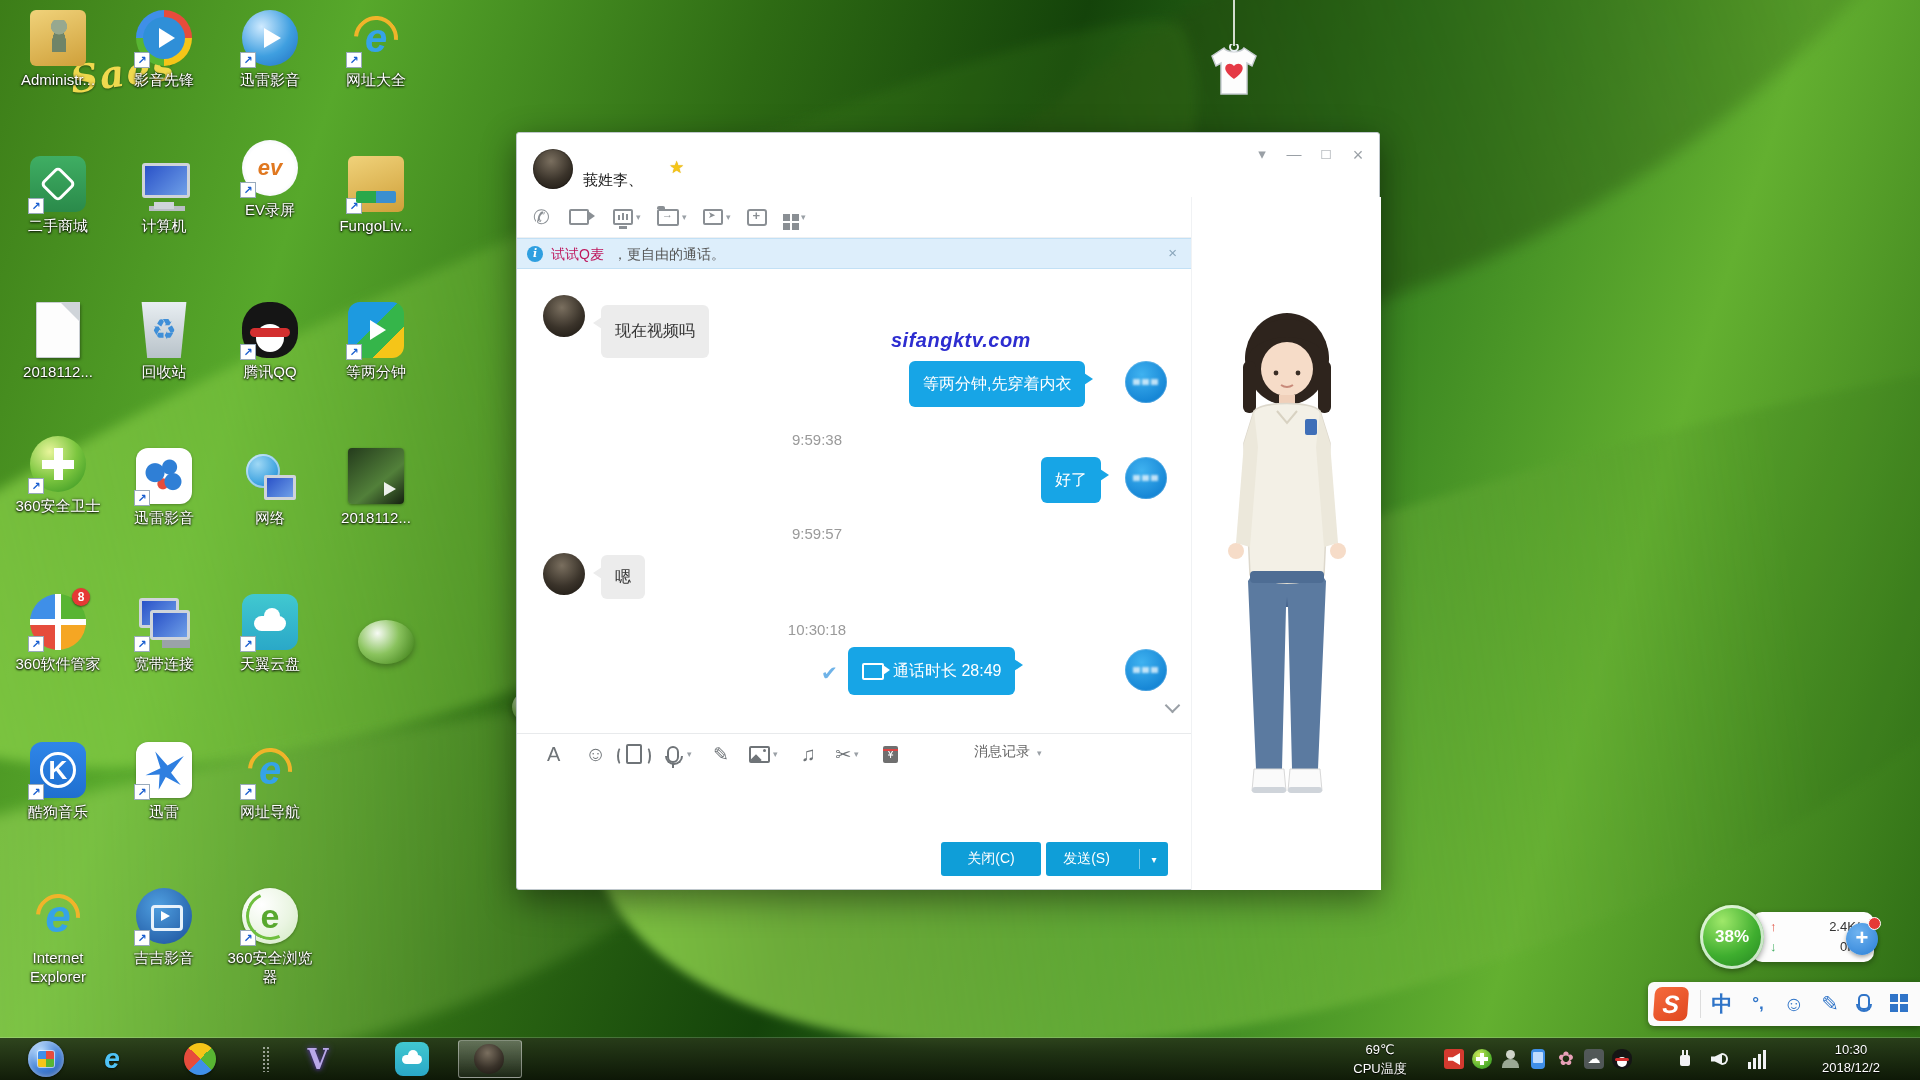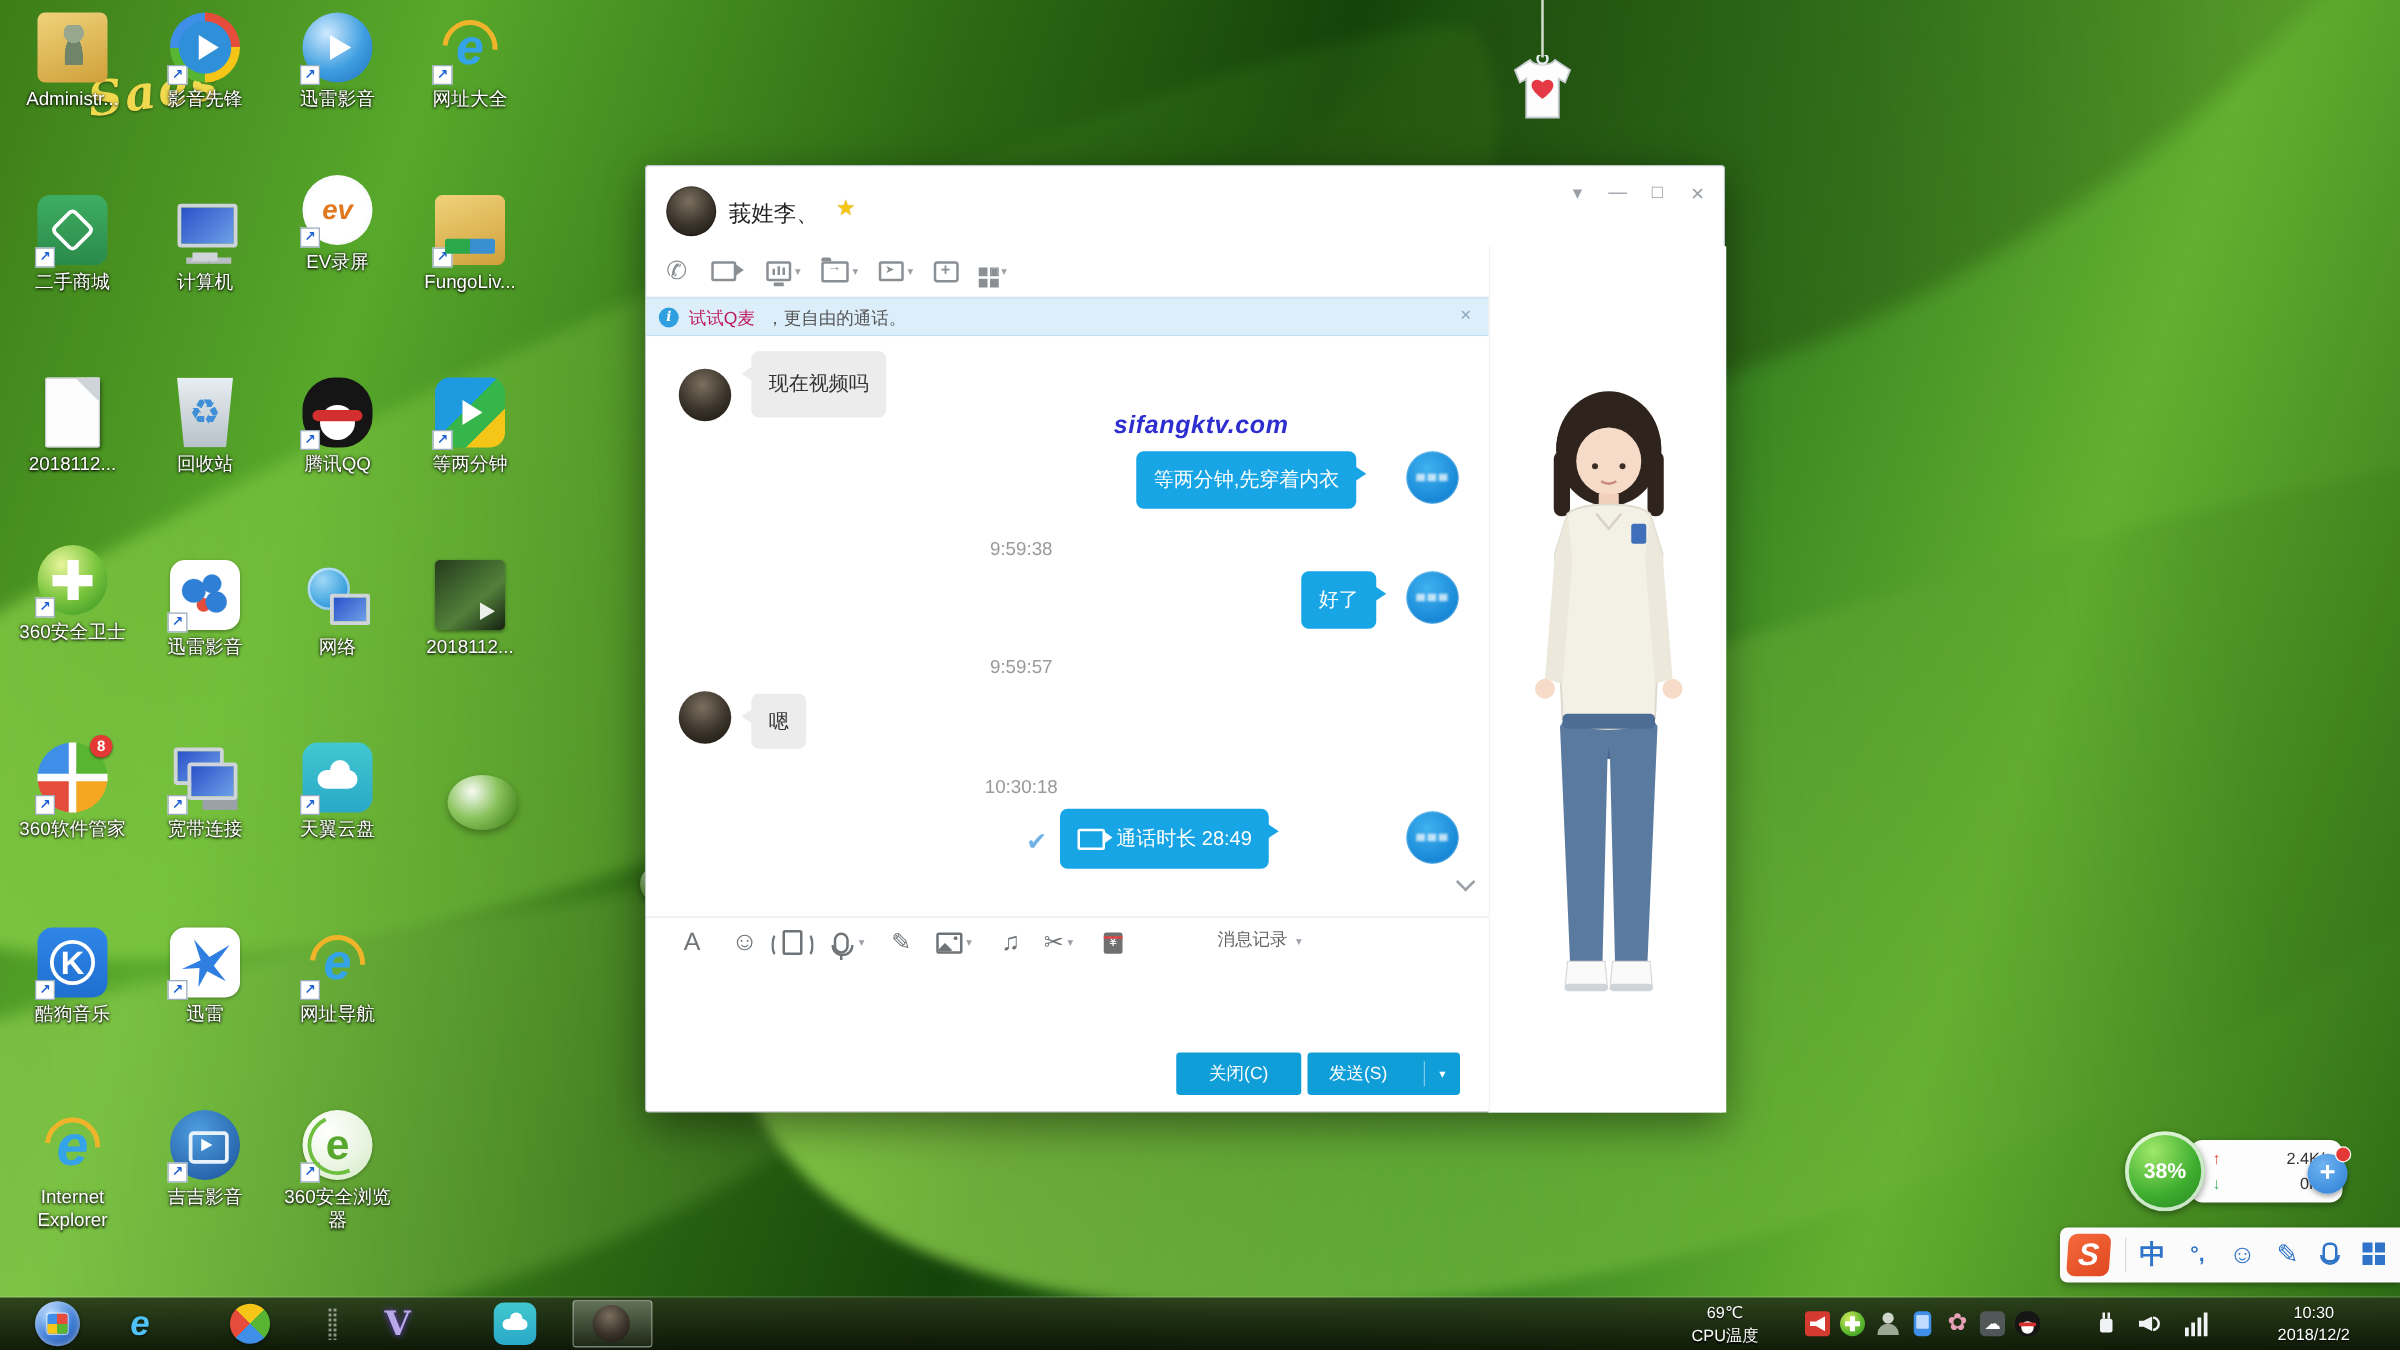--- a/index.html
+++ b/index.html
@@ -89,21 +89,21 @@
     font-size:38px;color:#f0d94e;transform:rotate(-8deg);text-shadow:0 1px 2px rgba(0,0,0,.4);letter-spacing:2px;}
   
   .charm{position:absolute;left:1204px;top:0;width:60px;height:100px;}
   .charm .string{position:absolute;left:29px;top:0;width:2px;height:46px;background:rgba(255,255,255,.8);}
   
   .qqwin{position:absolute;left:516px;top:132px;width:864px;height:758px;background:#fff;border:1px solid #bfc7cc;border-radius:3px;
     box-shadow:0 10px 34px rgba(0,0,0,.45);box-sizing:border-box;}
   .titlebar{position:absolute;left:0;top:0;right:0;height:64px;}
   .t-avatar{position:absolute;left:16px;top:16px;width:40px;height:40px;border-radius:50%;
     background:radial-gradient(circle at 45% 30%,#7a6f5f,#3a332a 55%,#17130e);box-shadow:inset 0 0 0 1px rgba(0,0,0,.2);}
-  .t-title{position:absolute;left:66px;top:26px;font-size:18px;color:#222;}
+  .t-title{position:absolute;left:66px;top:38px;font-size:15px;color:#222;}
   .t-star{position:absolute;left:152px;top:24px;color:#f5c518;font-size:17px;text-shadow:0 0 1px #c90;}
   .wctl{position:absolute;top:12px;color:#9aa0a6;font-size:15px;width:26px;text-align:center;cursor:pointer;}
   .toolbar{position:absolute;left:0;top:64px;width:674px;height:40px;border-bottom:1px solid #eef0f2;}
   .tb{position:absolute;top:8px;height:24px;color:#8a8f94;display:flex;align-items:center;cursor:pointer;}
   .caret{font-size:9px;color:#9aa0a6;margin-left:3px;}
   .i-phone{font-size:20px;line-height:22px;}
   .i-cam{width:16px;height:12px;border:2px solid #8a8f94;border-radius:2px;position:relative;display:inline-block;}
   .i-cam::after{content:"";position:absolute;right:-8px;top:0;border-left:7px solid #8a8f94;border-top:5px solid transparent;border-bottom:5px solid transparent;}
   .i-screen{width:16px;height:12px;border:2px solid #8a8f94;border-radius:2px;position:relative;display:inline-block;
     background:linear-gradient(#8a8f94,#8a8f94) 3px 60%/2px 5px no-repeat,linear-gradient(#8a8f94,#8a8f94) 7px 40%/2px 7px no-repeat,linear-gradient(#8a8f94,#8a8f94) 11px 55%/2px 6px no-repeat;}
@@ -441,21 +441,21 @@
     <div class="tipbar">
       <div class="tip-info">i</div>
       <div class="tip-link">试试Q麦</div>
       <div class="tip-text">，更自由的通话。</div>
       <div class="tip-close">×</div>
     </div>
 
     <div class="chatarea">
 
       <div class="m-avatar" style="left:26px;top:26px;"></div>
-      <div class="bubble bub-gray" style="left:84px;top:12px;height:53px;">现在视频吗</div>
+      <div class="bubble bub-gray" style="left:84px;top:36px;height:53px;">现在视频吗</div>
 
       <div class="site-mark" style="left:374px;top:60px;font-style:italic;">sifangktv.com</div>
 
       <div class="bubble bub-blue" style="left:392px;top:92px;height:46px;">等两分钟,先穿着内衣</div>
       <div class="s-avatar" style="left:608px;top:92px;"></div>
 
       <div class="mtime" style="top:162px;">9:59:38</div>
 
       <div class="bubble bub-blue" style="left:524px;top:188px;height:46px;">好了</div>
       <div class="s-avatar" style="left:608px;top:188px;"></div>

